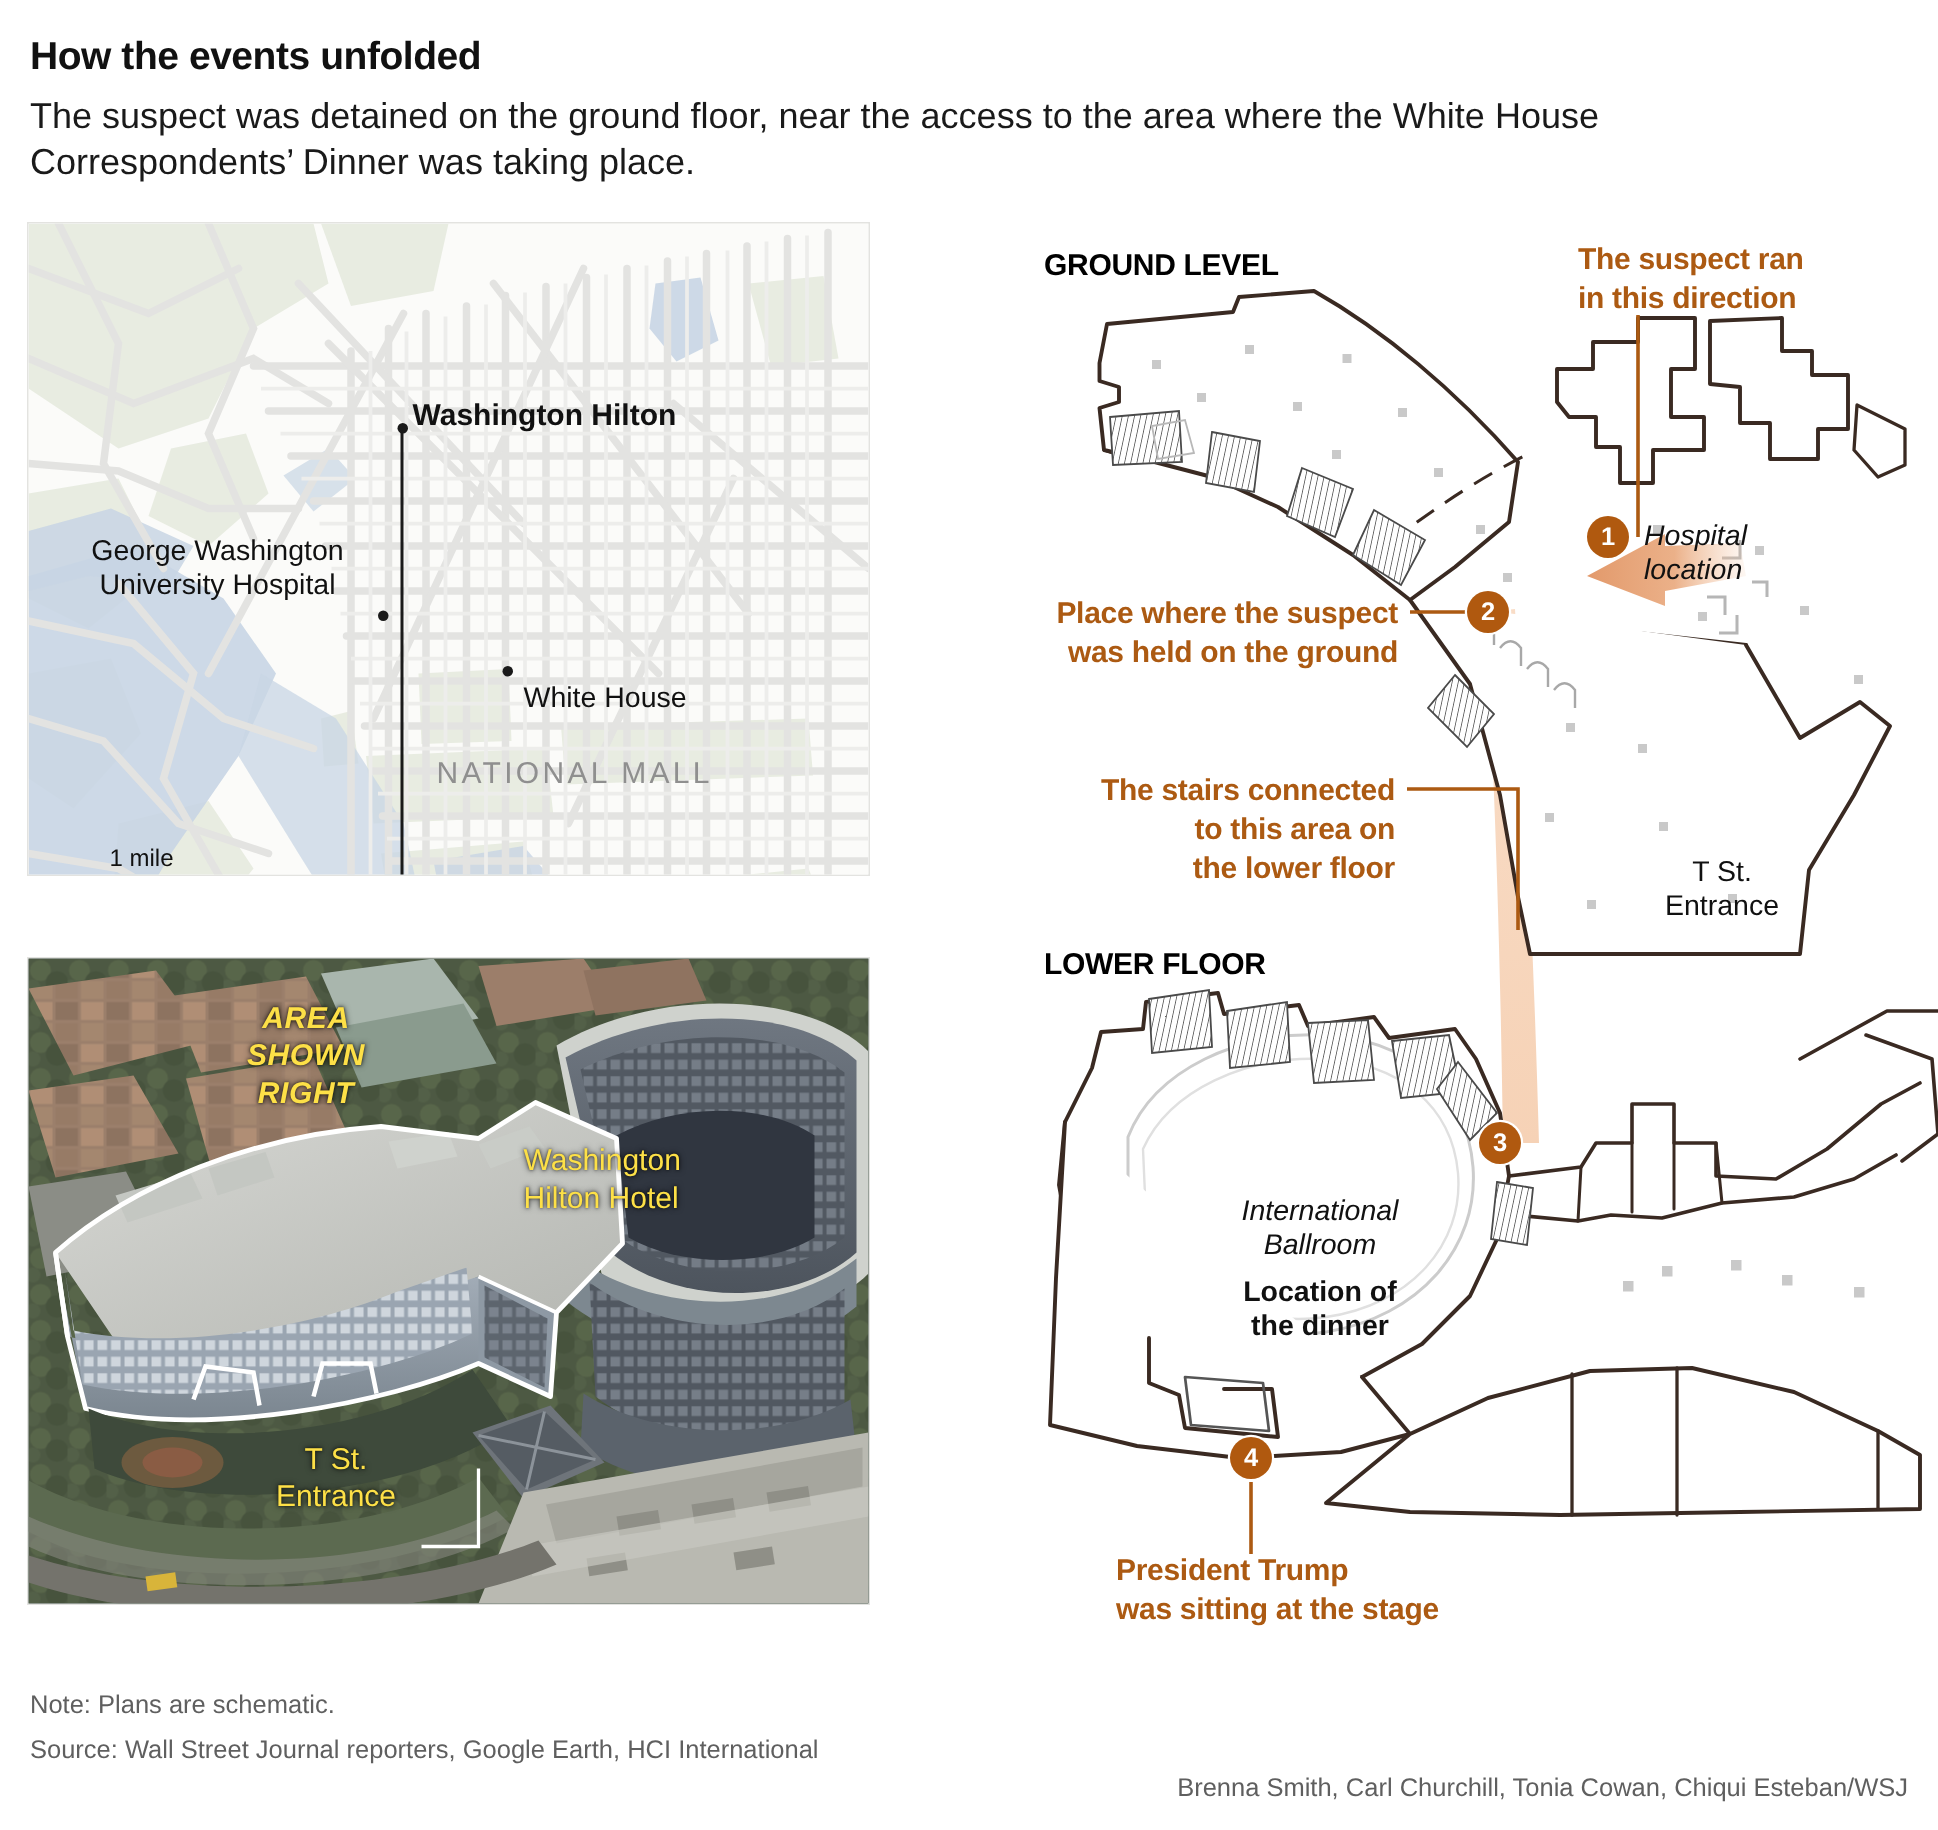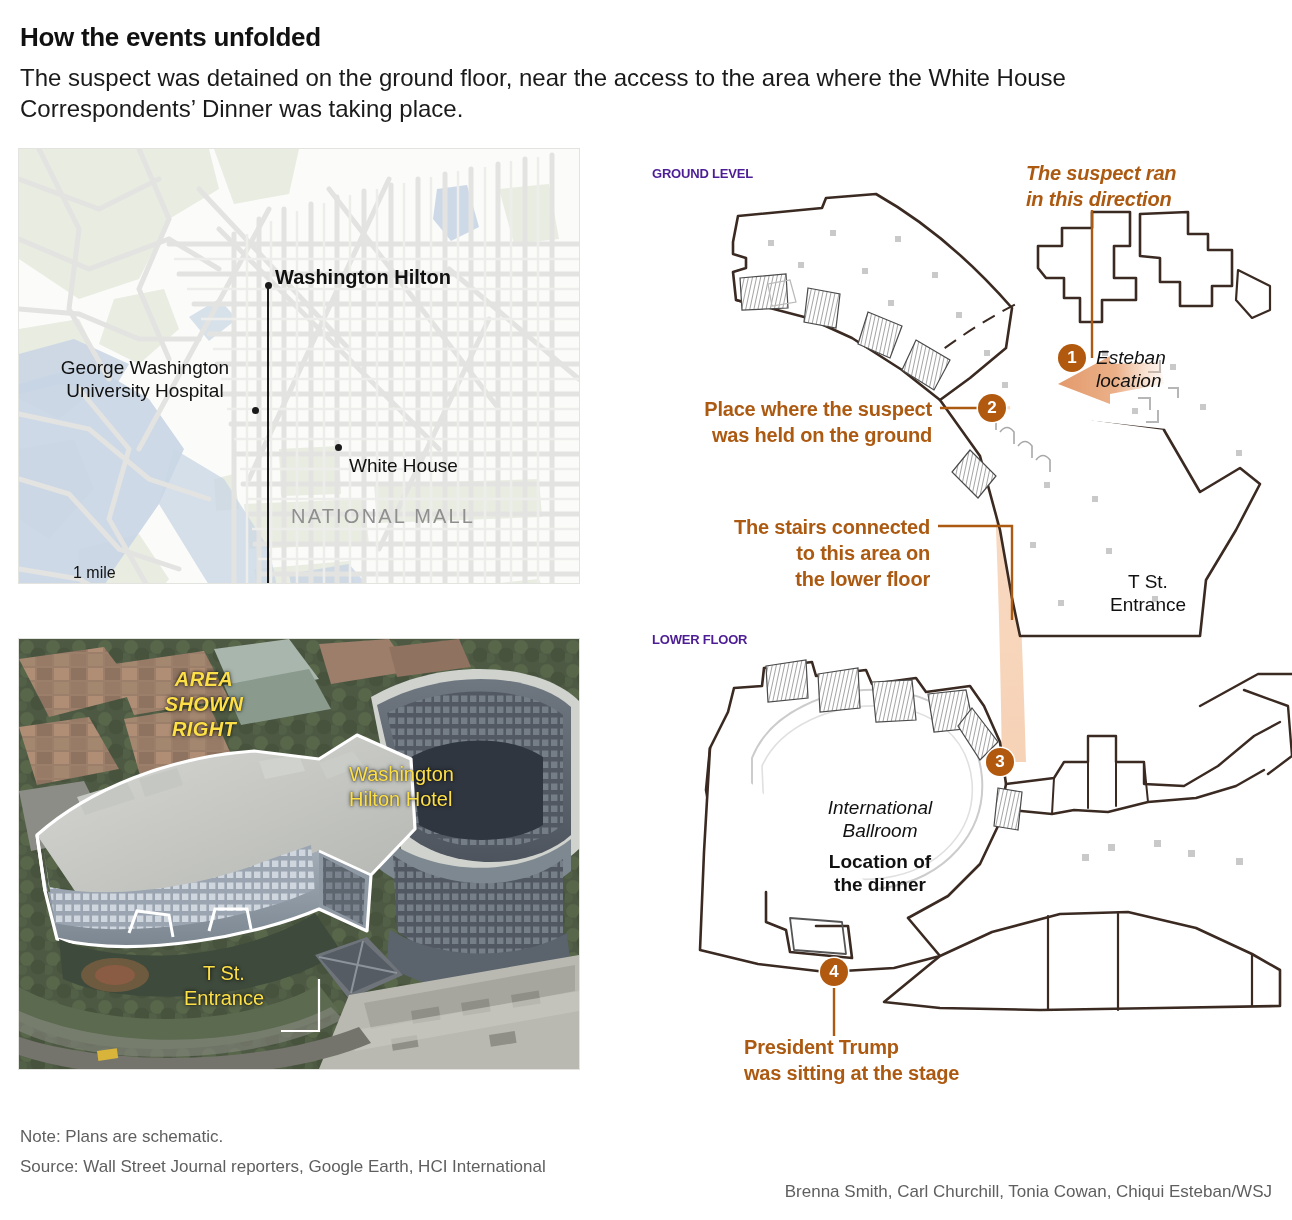--- a/index.html
+++ b/index.html
@@ -52,21 +52,21 @@
   .plabel {
     position:absolute; color:#fde047; font-size:20px; line-height:25px;
     text-shadow:0 0 4px rgba(0,0,0,.75), 0 0 2px rgba(0,0,0,.6);
   }
   .plabel.ital { font-style:italic; font-weight:bold; text-align:center; letter-spacing:.4px;}
   .plabel.ctr { text-align:center; }
 
   
   .rightcol { position:absolute; left:640px; top:150px; width:652px; height:960px; }
   .floor-title {
-    position:absolute; font-size:13px; font-weight:bold; letter-spacing:-0.2px; color:#4c1d95;
+    position:absolute; font-size:20px; font-weight:bold; letter-spacing:-0.2px; color:#000000;margin-left:44px;
   }
   .callout {
     position:absolute; color:#AC5A12; font-weight:bold;
     font-size:20px; line-height:26px; letter-spacing:-0.2px;
   }
   .callout.right { text-align:right; }
   .plan-label {
     position:absolute; font-style:italic; font-size:19px; line-height:23px; color:#111;
   }
   .plan-label.ctr { text-align:center; }
@@ -496,29 +496,29 @@
       <rect x="514" y="690" width="7" height="7"></rect>
         <rect x="548" y="700" width="7" height="7"></rect>
       <rect x="596" y="708" width="7" height="7"></rect>
     </g>
 
     <line x1="194" y1="838" x2="194" y2="886" stroke="#AC5A12" stroke-width="2.4"></line>
   </svg>
 
   <div class="floor-title" style="left:12px; top:16px;">GROUND LEVEL</div>
 
-  <div class="callout" style="left:386px; top:10px;font-style:italic;">
+  <div class="callout" style="left:412px; top:10px;">
     <div>The suspect ran</div>
     <div>in this direction</div>
   </div>
 
 
   <div class="marker" style="left:418px; top:194px;">1</div>
   <div class="plan-label" style="left:456px; top:196px;">
-    <div>Esteban</div>
+    <div>Hospital</div>
     <div>location</div>
   </div>
 
   <div class="marker" style="left:338px; top:244px;">2</div>
   <div class="callout right" style="left:0px; top:246px; width:292px;">
     <div>Place where the suspect</div>
     <div>was held on the ground</div>
   </div>
 
   <div class="callout right" style="left:0px; top:364px; width:290px;">

